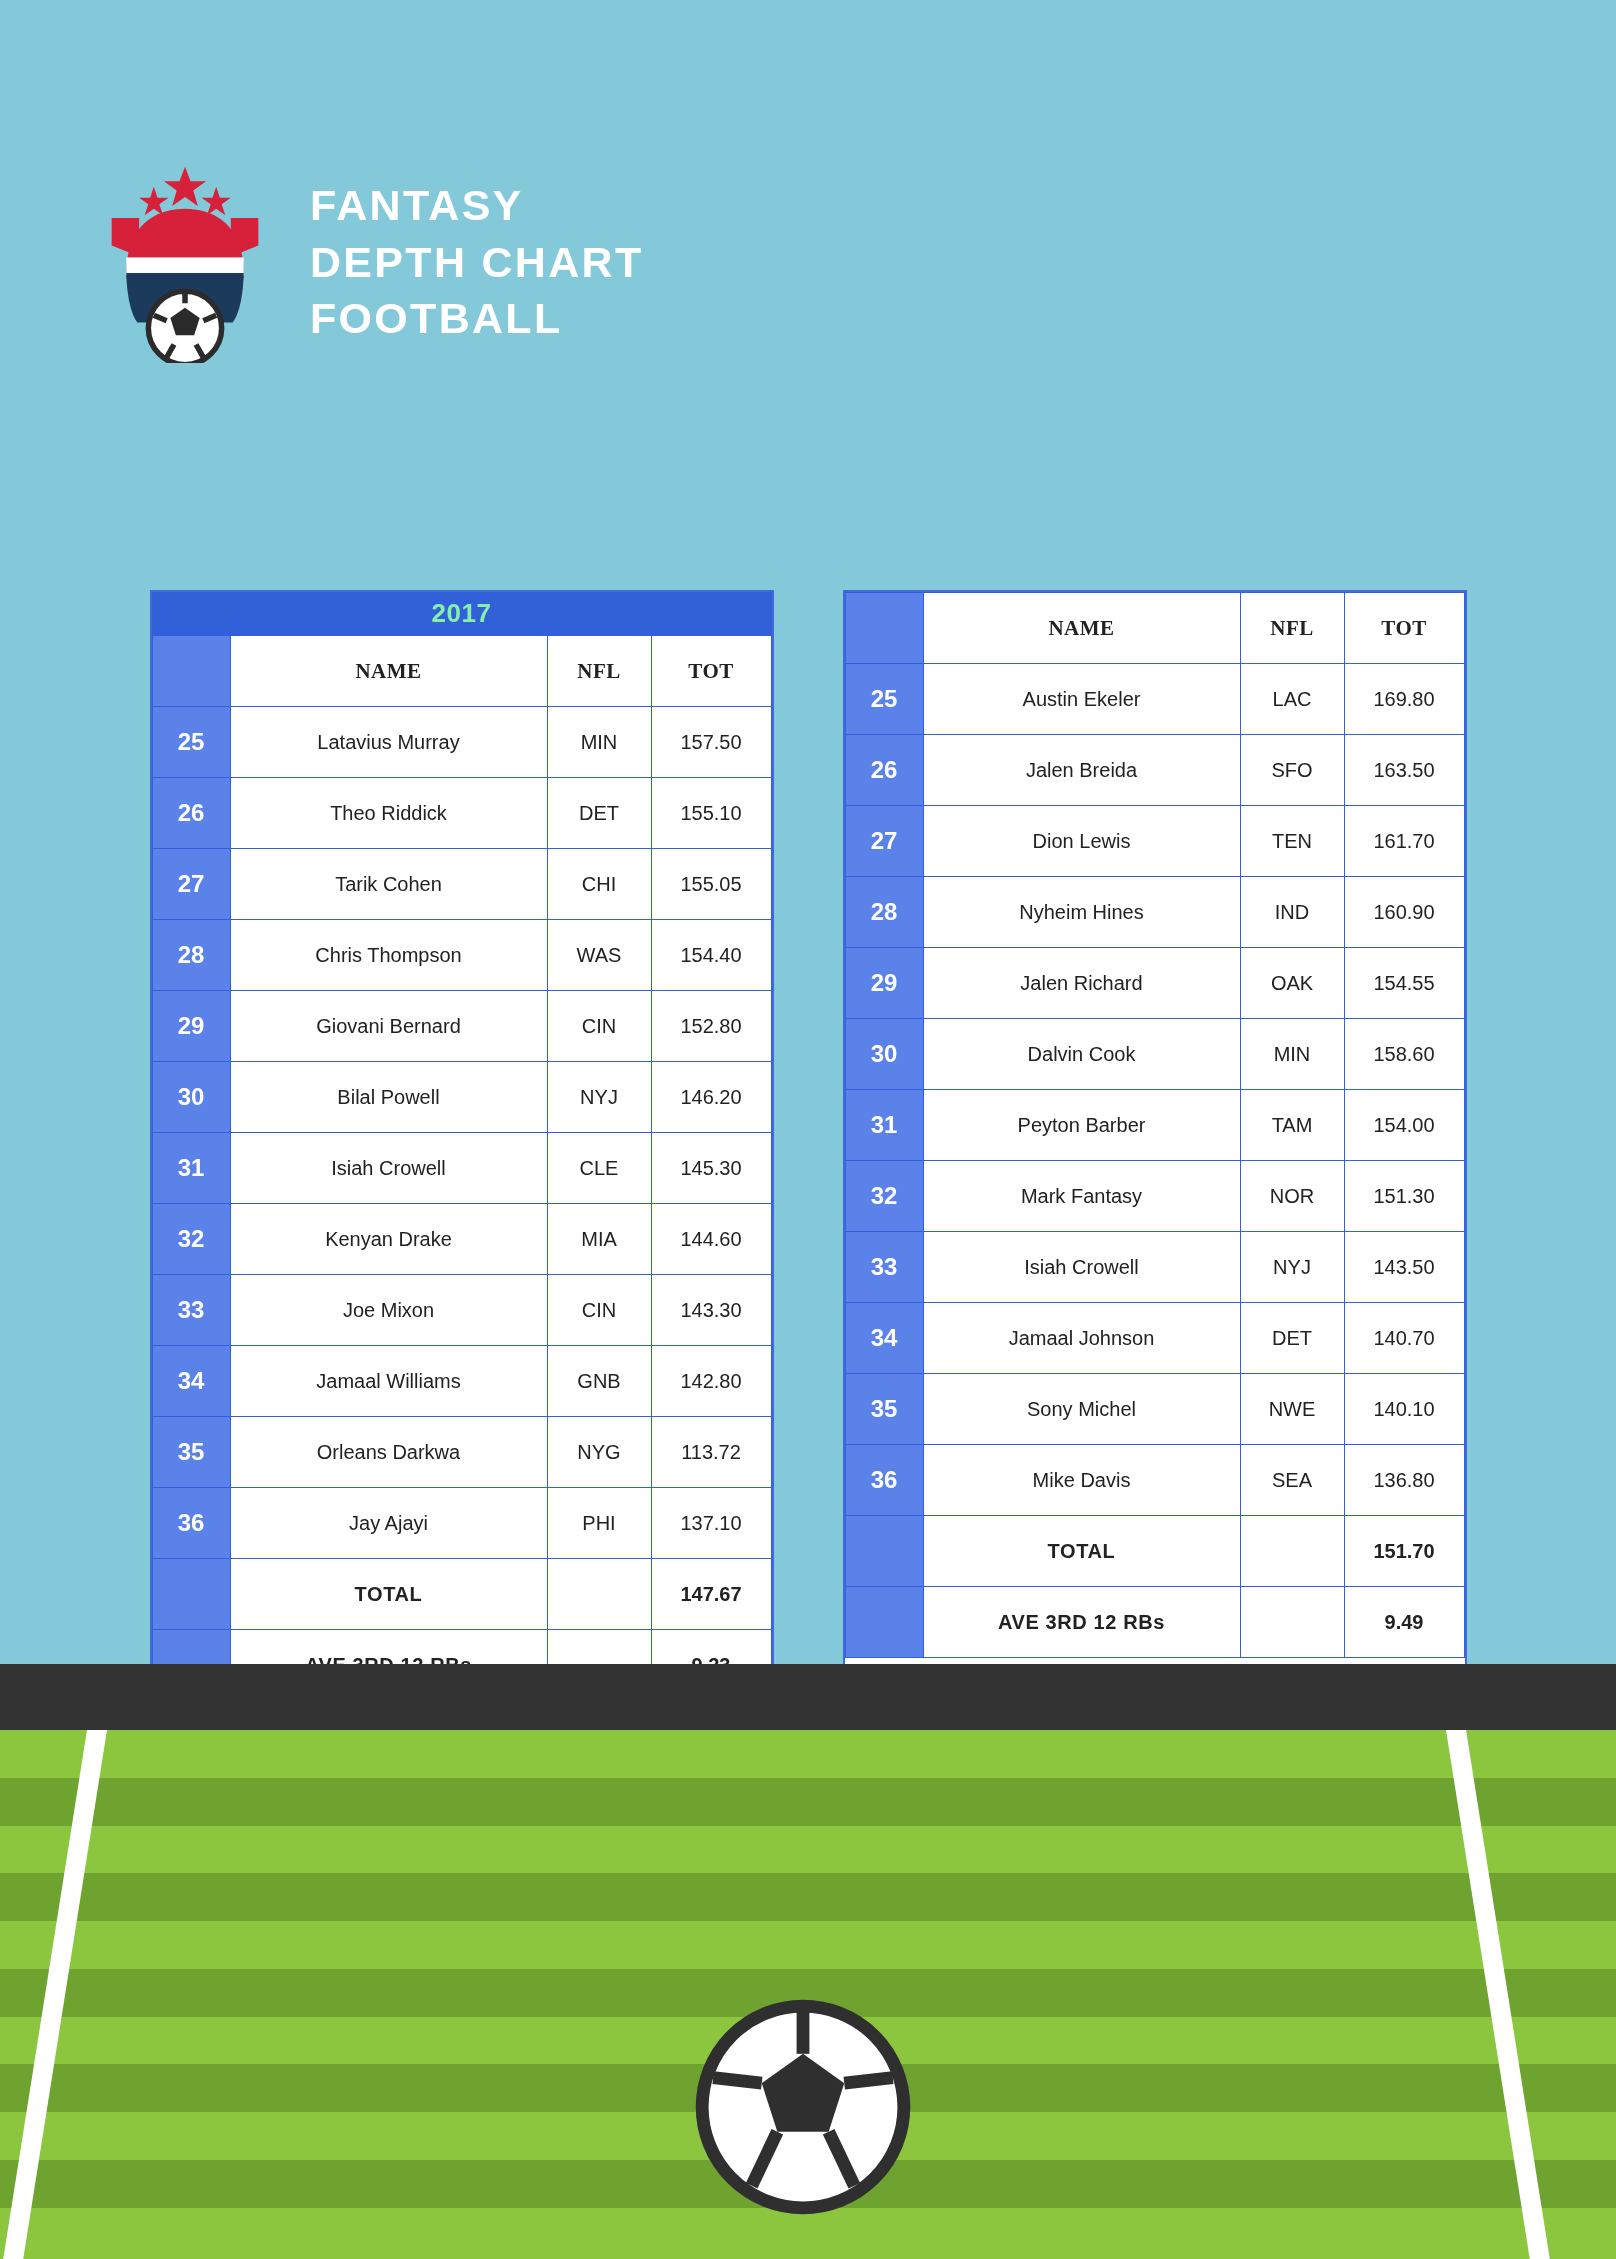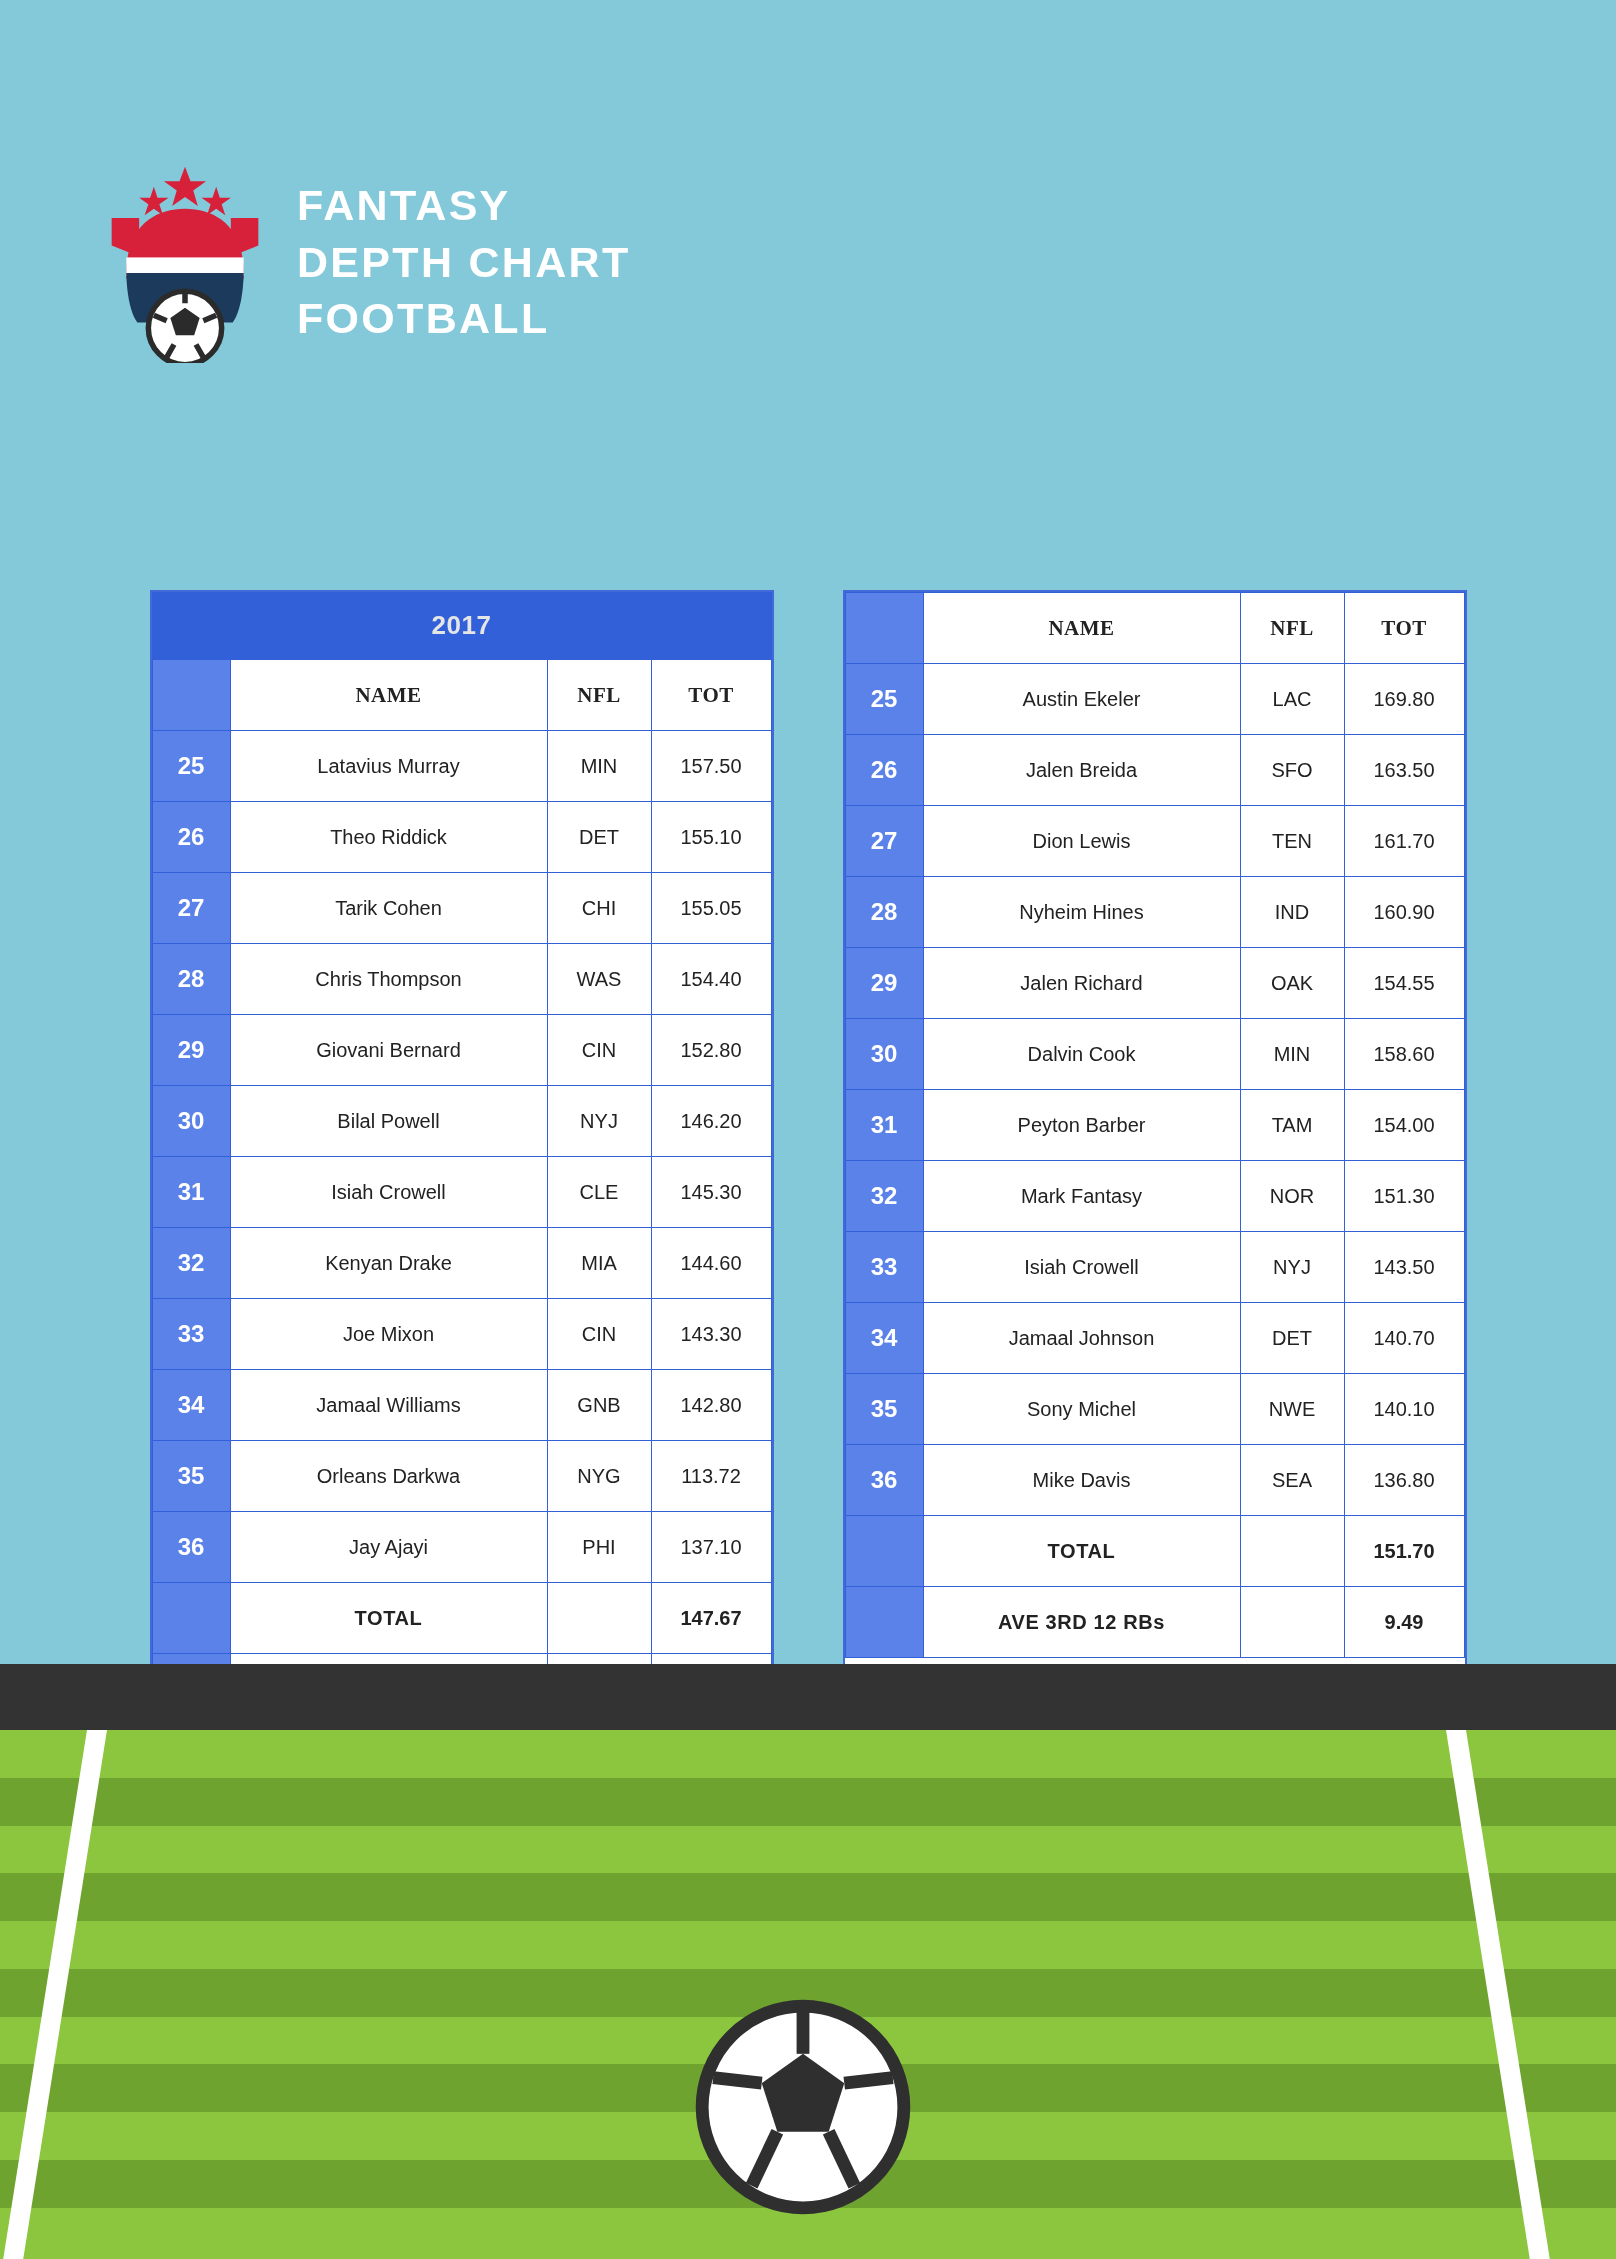--- a/index.html
+++ b/index.html
@@ -21,21 +21,21 @@
     background: #84c9da;
   }
 
   
   .header {
     position: absolute;
     left: 108px;
     top: 161px;
     display: flex;
     align-items: center;
-    gap: 35px;
+    gap: 48px;
   }
   .logo {
     width: 154px;
     height: 202px;
     position: relative;
   }
   .title {
     color: #ffffff;
     font-size: 43px;
     font-weight: bold;
@@ -86,25 +86,25 @@
     justify-content: center;
     gap: 69px;
   }
   .chart {
     width: 624px;
     border: 2.8px solid #4169d8;
     background: #ffffff;
   }
   .chart-title {
     background: #3160d8;
-    color: #e5e5e5;
+    color: #86efac;
     font-size: 26px;
     font-weight: bold;
     text-align: center;
-    padding: 18px 0;
+    padding: 6px 0;
     letter-spacing: 0.5px;
   }
   table {
     width: 100%;
     border-collapse: collapse;
     table-layout: fixed;
   }
   th, td {
     border: 1.8px solid #3160d8;
     height: 71px;

